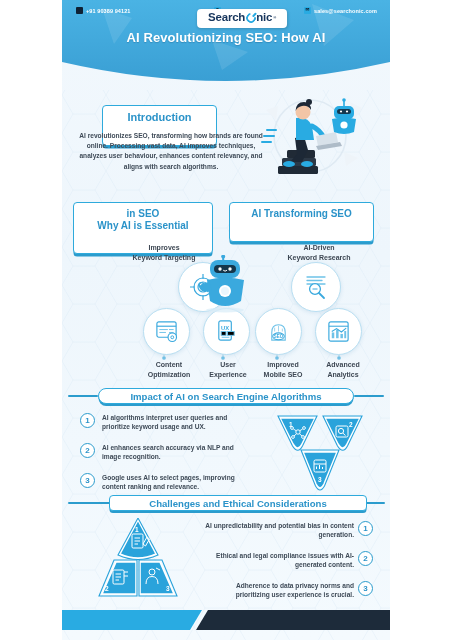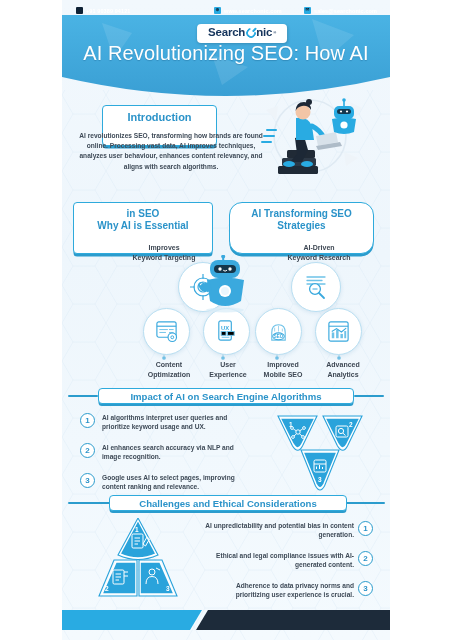--- a/index.html
+++ b/index.html
@@ -23,21 +23,21 @@
     overflow: hidden;
   }
   
   .hex-tex {
     position: absolute; inset: 0;
     opacity: .55;
     pointer-events: none;
   }
   
   .header-wrap {
-    position: absolute; left: 0; top: 15px;
+    position: absolute; left: 0; top: 0;
     width: 360px; height: 92px;
     pointer-events: none;
   }
   .header-bg { position:absolute; left:0; top:0; }
   .logo-pill {
     position: absolute;
     left: 50%; transform: translateX(-50%);
     top: 9px;
     background: #ffffff;
     border-radius: 4px;
@@ -62,22 +62,22 @@
     content:""; position:absolute; left:3px; top:-4px;
     width:2px; height:5px; background:#29abe2; border-radius:1px;
     transform: rotate(10deg);
   }
   .logo-tm { font-size:4px; vertical-align:super; color:#16355c; margin-left:1px; }
   .hero-title {
     position: absolute; left: 0; top: 28px;
     width: 328px;
     text-align: center;
     color: #ffffff;
-    font-size: 20px;
-    font-weight: 400;
+    font-size: 13px;
+    font-weight: 700;
     line-height: 20px;
     letter-spacing: .1px;
     text-shadow: 0 1px 1px rgba(0,60,100,.25);
     z-index: 4;
   }
 
   
   .pill-heading {
     background: #ffffff;
     border: 1.4px solid #2eaadc;
@@ -99,21 +99,21 @@
     position: absolute; left: 14px; top: 131px;
     width: 190px;
     font-size: 6.6px; line-height: 10.2px;
     color: #3e4a57; text-align: center;
     font-weight: 600;
   }
   .intro-art { position:absolute; left: 196px; top: 92px; }
 
   
   .col-head-l { position: absolute; left: 11px; top: 202px; width: 140px; font-size: 10px; }
-  .col-head-r { position: absolute; left: 167px; top: 202px; width: 145px; font-size: 10px; border-radius: 13px; }
+  .col-head-r { position: absolute; left: 167px; top: 202px; width: 145px; font-size: 10px; }
 
   
   .clab {
     position: absolute;
     text-align: center;
     font-size: 7px; line-height: 9.6px;
     color: #3d4753; font-weight: 600;
   }
   .lbl-kw   { left: 50px;  top: 243px; width: 104px; }
   .lbl-ai   { left: 205px; top: 243px; width: 104px; }
@@ -138,25 +138,25 @@
     height: 16px;
     display: flex; align-items: center; justify-content: center;
     font-size: 9.6px; font-weight: 700; color: #2b93c9;
     background:#fff; border:1.3px solid #2eaadc; border-radius:4px;
     box-shadow: 0 2.5px 0 -0.5px #2b9ccd;
   }
   .bar-line {
     position: absolute; height: 2.4px; background: #2b9ccd; border-radius: 2px;
   }
 
-  .impact-head { left: 36px; top: 388px; width: 256px; }
+  .impact-head { left: 36px; top: 388px; width: 256px; border-radius: 8px; }
   .impact-line-l { left: 6px;  top: 395px; width: 30px; }
   .impact-line-r { left: 292px; top: 395px; width: 30px; }
 
-  .chal-head { left: 47px; top: 495px; width: 238px; }
+  .chal-head { left: 47px; top: 495px; width: 258px; }
   .chal-line-l { left: 6px; top: 502px; width: 42px; }
   .chal-line-r { left: 281px; top: 502px; width: 42px; }
 
   
   .num-badge {
     position: absolute;
     width: 15px; height: 15px; border-radius: 50%;
     border: 1.3px solid #2b9ccd; background: #fff;
     color: #2b93c9; font-size: 8px; font-weight: 700;
     display:flex; align-items:center; justify-content:center;
@@ -270,21 +270,20 @@
           <path d="M9 38 H18"></path>
       </g>
     </svg>
 
     <div class="pill-heading col-head-l">
       <div>in SEO</div>
       <div>Why AI is Essential</div>
     </div>
     <div class="pill-heading col-head-r">
       <div>AI Transforming SEO</div>
-      <div>Strategies</div>
     </div>
 
     <div class="clab lbl-kw">
       <div>Improves</div>
       <div>Keyword Targeting</div>
     </div>
     <div class="clab lbl-ai">
       <div>AI-Driven</div>
       <div>Keyword Research</div>
     </div>

